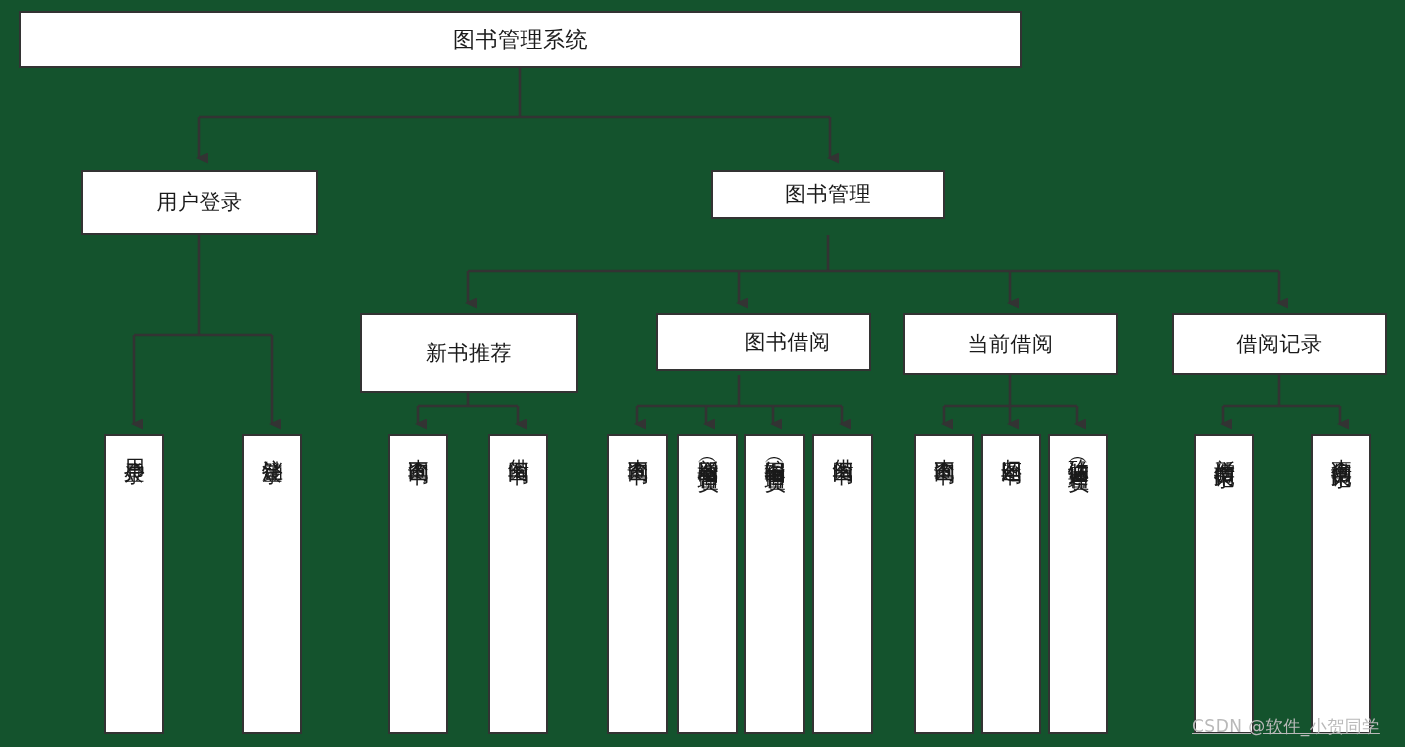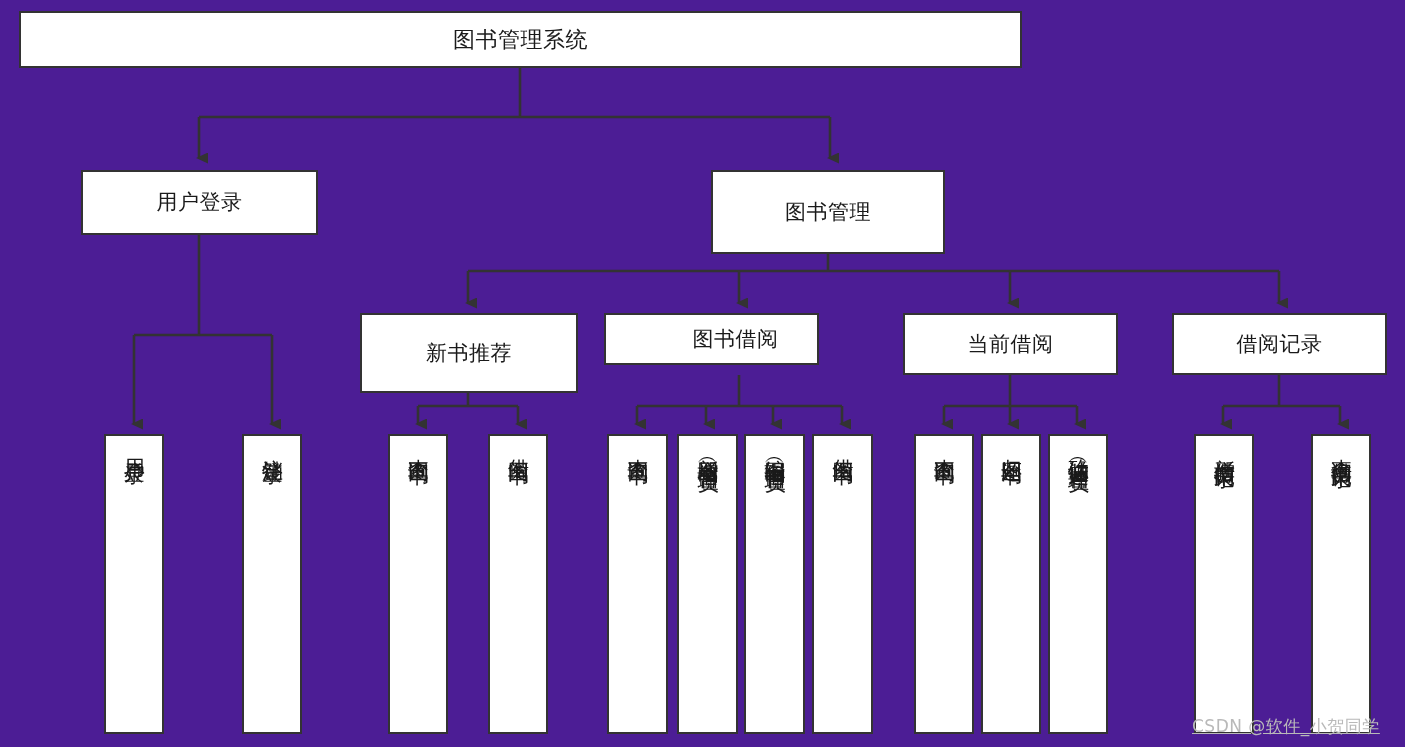--- a/index.html
+++ b/index.html
@@ -7,21 +7,21 @@
     padding: 0;
     background: #ffffff;
   }
   body {
     font-family: "DejaVu Sans", "Liberation Sans", sans-serif;
   }
   #canvas {
     position: relative;
     width: 1405px;
     height: 747px;
-    background: #4c1d95;
+    background: #14532d;
     overflow: hidden;
   }
   svg.edges {
     position: absolute;
     left: 0;
     top: 0;
     width: 1405px;
     height: 747px;
     pointer-events: none;
   }
@@ -123,28 +123,28 @@
     </g>
   </svg>
 
   <div class="node node-h node-title" style="left:19px; top:11px; width:1003px; height:57px;">
     <span class="label">图书管理系统</span>
   </div>
 
   <div class="node node-h" style="left:81px; top:170px; width:237px; height:65px;">
     <span class="label">用户登录</span>
   </div>
-  <div class="node node-h" style="left:711px; top:170px; width:234px; height:84px;">
+  <div class="node node-h" style="left:711px; top:170px; width:234px; height:49px;">
     <span class="label">图书管理</span>
   </div>
 
   <div class="node node-h" style="left:360px; top:313px; width:218px; height:80px;">
     <span class="label">新书推荐</span>
   </div>
-  <div class="node node-h" style="left:604px; top:313px; width:215px; height:52px;padding-left:48px;">
+  <div class="node node-h" style="left:656px; top:313px; width:215px; height:58px;padding-left:48px;">
     <span class="label">图书借阅</span>
   </div>
   <div class="node node-h" style="left:903px; top:313px; width:215px; height:62px;">
     <span class="label">当前借阅</span>
   </div>
   <div class="node node-h" style="left:1172px; top:313px; width:215px; height:62px;">
     <span class="label">借阅记录</span>
   </div>
 
   <div class="node node-v" style="left:104px; top:434px; width:60px; height:300px;">

